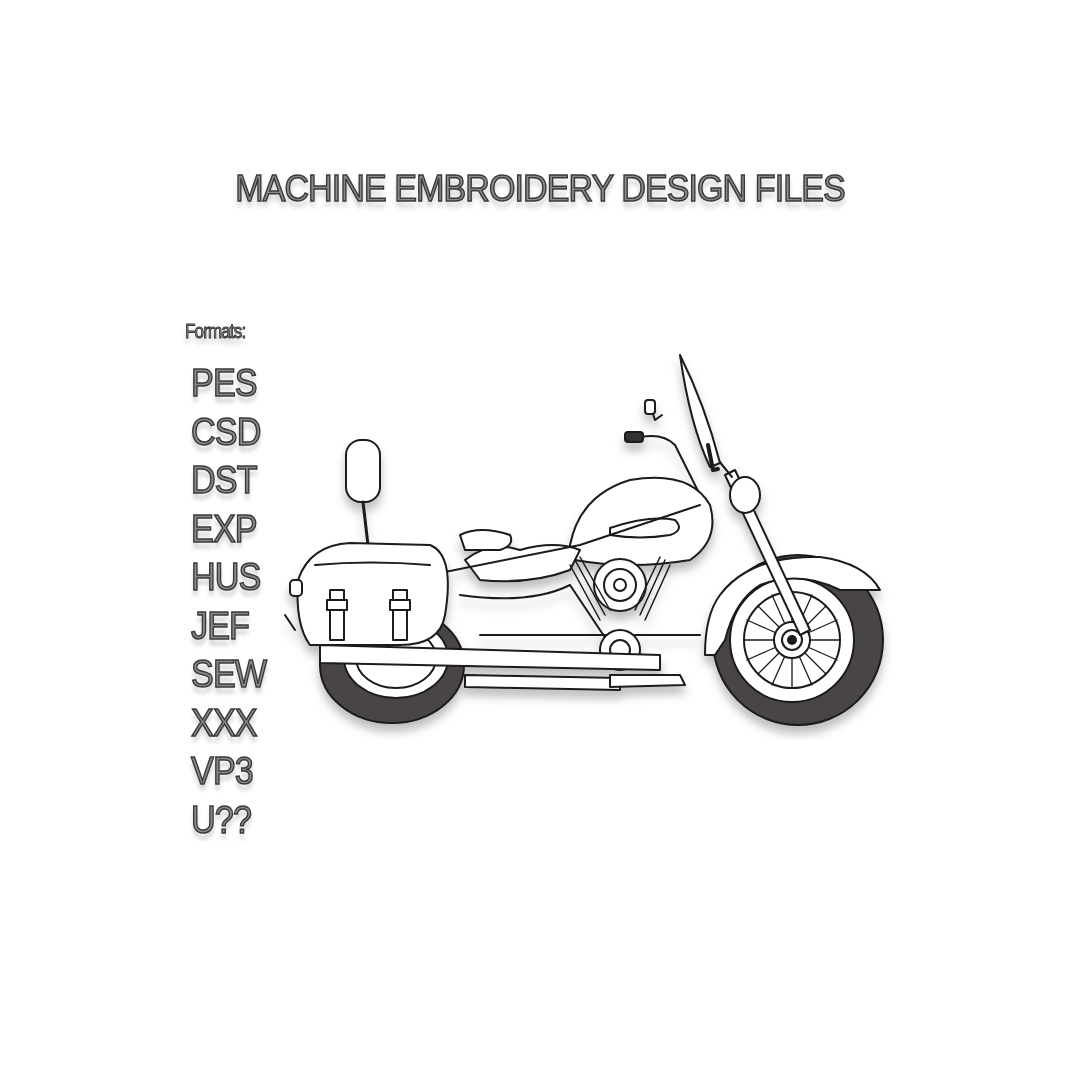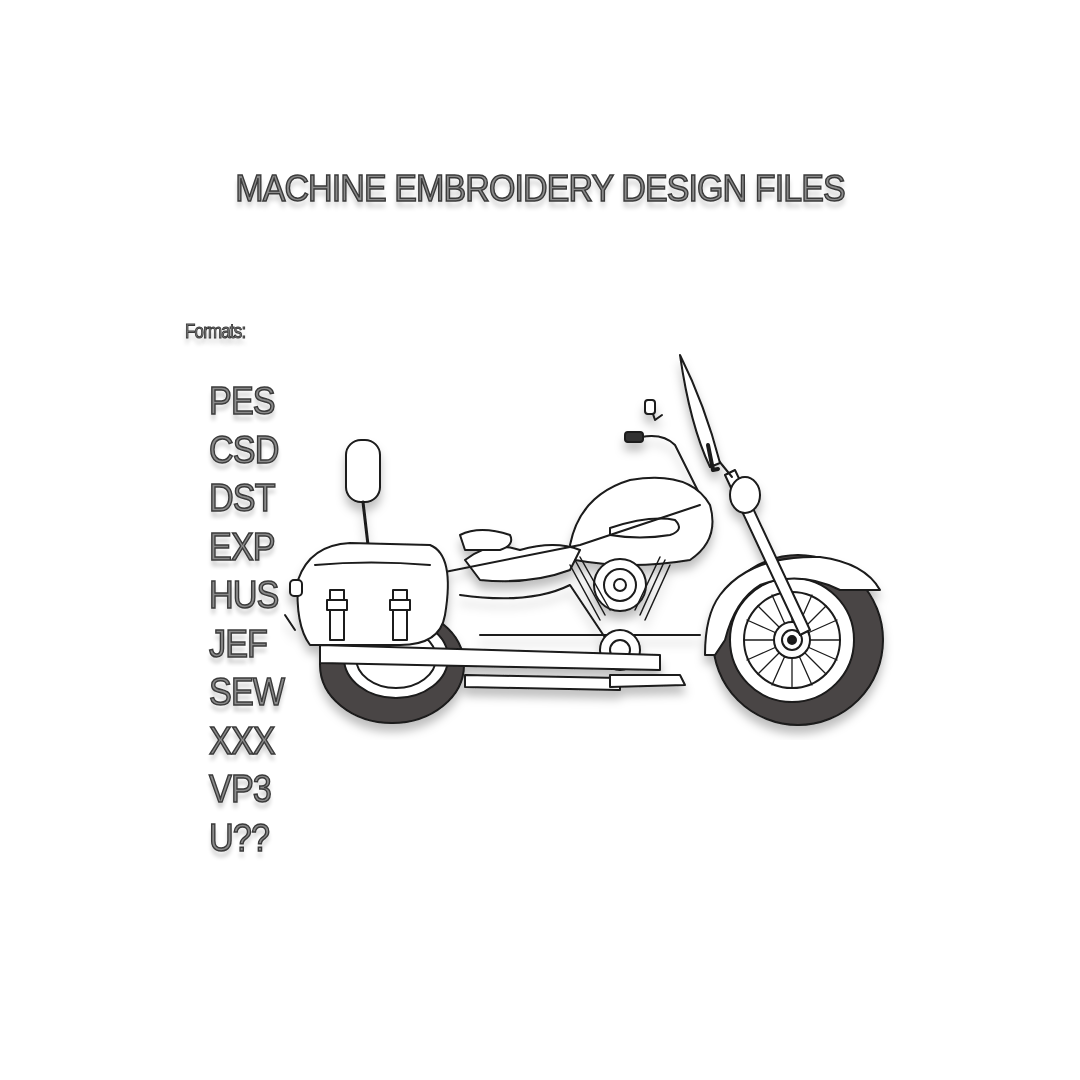--- a/index.html
+++ b/index.html
@@ -16,21 +16,21 @@
     position: absolute; left: 0; width: 1080px; top: 166px;
     text-align: center; font-size: 37px; line-height: 46px;
     transform: scaleX(0.92); transform-origin: center;
   }
   .formats-label {
     position: absolute; left: 185px; top: 318px;
     font-size: 20px; line-height: 26px;
     -webkit-text-stroke: 1px #3a3a3a;
     transform: scaleX(0.85); transform-origin: left;
   }
-  .format-list { position: absolute; left: 191px; top: 359px; margin: 18px; padding: 0; list-style: none; }
+  .format-list { position: absolute; left: 191px; top: 359px; margin: 0; padding: 0; list-style: none; }
   .format-list li {
     font-size: 38px; line-height: 48.5px; height: 48.5px;
     transform: scaleX(0.9); transform-origin: left;
   }
   .bike { position: absolute; left: 280px; top: 345px; width: 620px; height: 395px; }
 </style>
 </head>
 <body>
 
 <div class="title emb-text">MACHINE EMBROIDERY DESIGN FILES</div>

